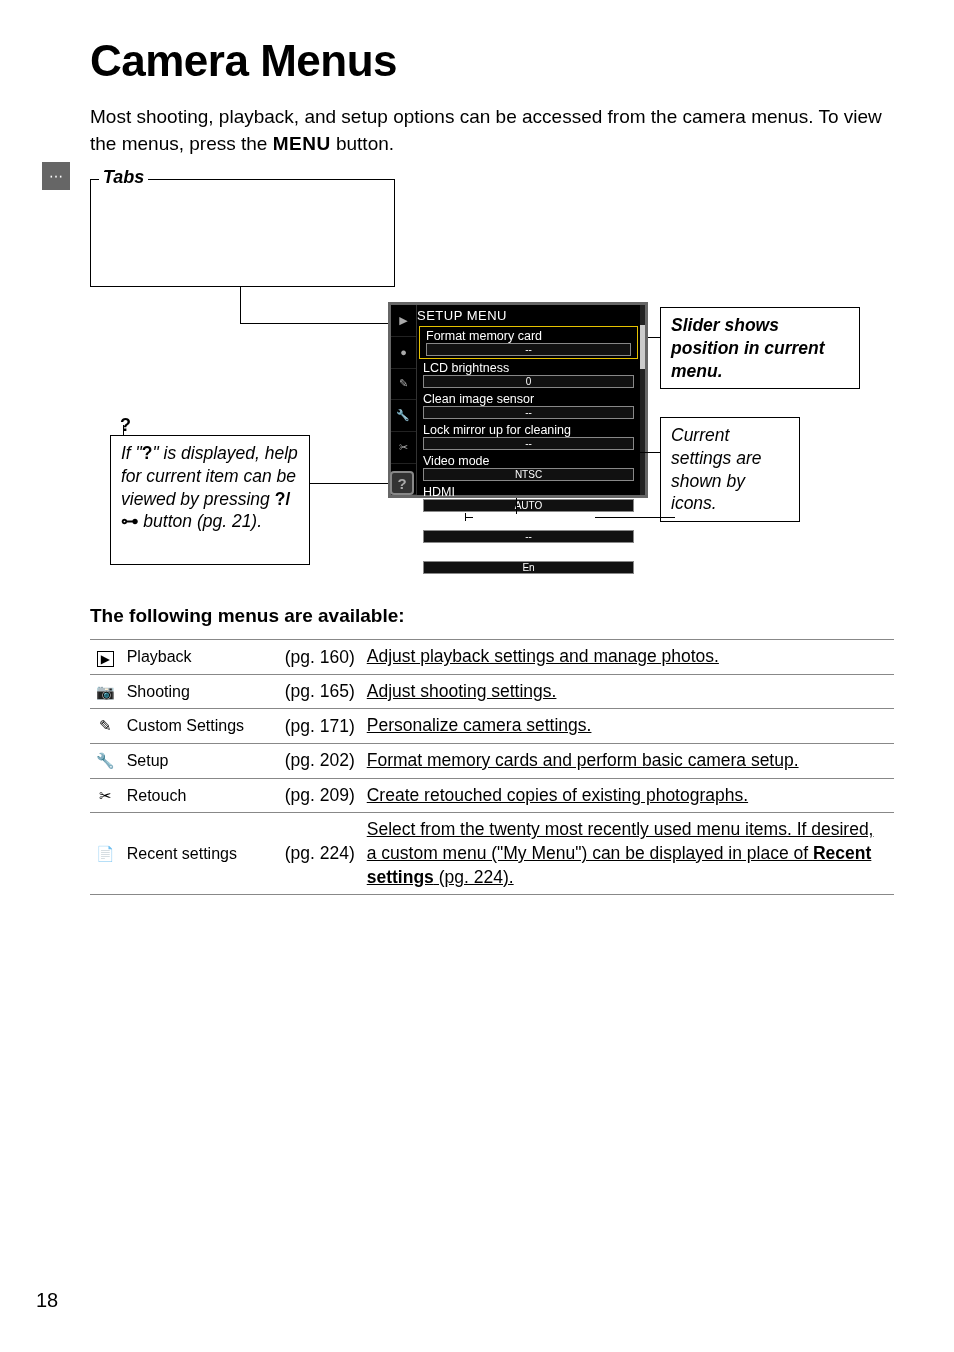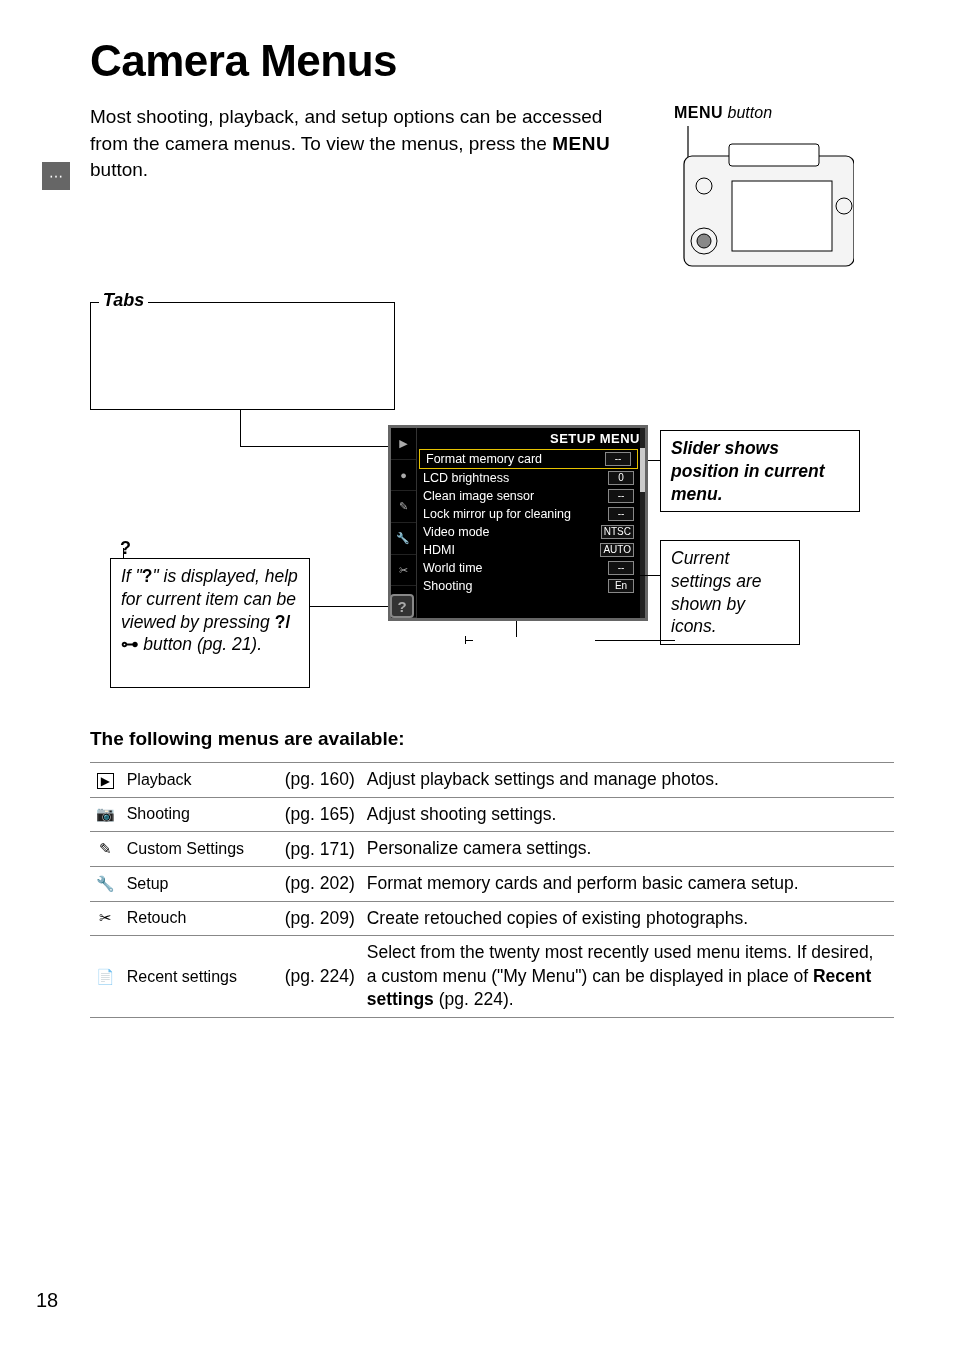--- a/index.html
+++ b/index.html
@@ -114,32 +114,33 @@
     color: #aaa;
     border-bottom: 1px solid #222;
   }
   .lcd-tab.sel { color: #ffb; }
   .lcd-main {
     flex: 1;
     display: flex;
     flex-direction: column;
   }
   .lcd-title {
-    text-align: right;
-    font-weight: 700;
+    text-align: left;
+    font-weight: 400;
     font-size: 13px;
     padding: 3px 0;
     letter-spacing: 0.5px;
   }
   .lcd-rows { flex: 1; }
   .lcd-row {
     display: flex;
     justify-content: space-between;
     padding: 2px 6px;
     font-size: 12.5px;
+    flex-direction: column;
   }
   .lcd-row.hl {
     border: 1.5px solid #e6c200;
     margin: 0 2px;
   }
   .lcd-val {
     min-width: 26px;
     text-align: center;
     border: 1px solid #888;
     font-size: 10px;
@@ -185,21 +186,21 @@
   table.menus td {
     border-top: 1px solid #888;
     border-bottom: 1px solid #888;
     padding: 5px 6px;
     vertical-align: middle;
   }
   table.menus tr:last-child td { border-bottom: 1px solid #888; }
   td.icon { width: 28px; text-align: center; font-size: 15px; }
   td.name { width: 158px; font-weight: 400; font-size: 16px; }
   td.pg { width: 80px; white-space: nowrap; margin-top: 44px; }
-  td.desc { line-height: 1.35; }
+  td.desc { line-height: 1.35; text-decoration: underline; }
   .bold { font-weight: 700; }
 
   .pagenum {
     position: absolute;
     bottom: 40px;
     left: 36px;
     font-size: 20px;
   }
   .q-icon-small { position:absolute; font-family: Arial; font-weight: 700; font-style: normal; }
 </style>
@@ -208,34 +209,20 @@
 
 <div class="side-tab">⋯</div>
 
 <div class="page">
 
   <h1>Camera Menus</h1>
 
   <div class="intro">
     <div class="intro-text">
       <span>Most shooting, playback, and setup options can be accessed from the camera menus.  To view the menus, press the </span><span class="menu-text">MENU</span><span> button.</span>
-    </div>
-    <div class="cam-fig">
-      <span class="menu-text">MENU</span><span class="menu-label"> button</span>
-      <svg width="180" height="150" viewBox="0 0 180 150">
-        <line x1="14" y1="0" x2="14" y2="40" stroke="#000" stroke-width="1.2"></line>
-        <line x1="14" y1="40" x2="28" y2="55" stroke="#000" stroke-width="1.2"></line>
-        <rect x="10" y="30" width="170" height="110" fill="#f4f4f4" stroke="#000" stroke-width="1.2" rx="8"></rect>
-        <rect x="55" y="18" width="90" height="22" fill="#fff" stroke="#000" rx="3"></rect>
-        <rect x="58" y="55" width="100" height="70" fill="#fff" stroke="#000" stroke-width="1"></rect>
-        <circle cx="30" cy="60" r="8" fill="none" stroke="#000"></circle>
-        <circle cx="30" cy="115" r="13" fill="none" stroke="#000"></circle>
-        <circle cx="30" cy="115" r="7" fill="#888" stroke="#000"></circle>
-        <circle cx="170" cy="80" r="8" fill="none" stroke="#000"></circle>
-      </svg>
     </div>
   </div>
 
   <div class="diagram-area">
 
     <div class="callout" style="left:0; top:12px; width:305px; height:108px;">
       <div class="callout-title">Tabs</div>
     </div>
     <div class="lead-line" style="left:18px; top:4px; width:1px; height:10px;"></div>
     <div class="lead-line" style="left:14px; top:4px; width:8px; height:1px;"></div>

